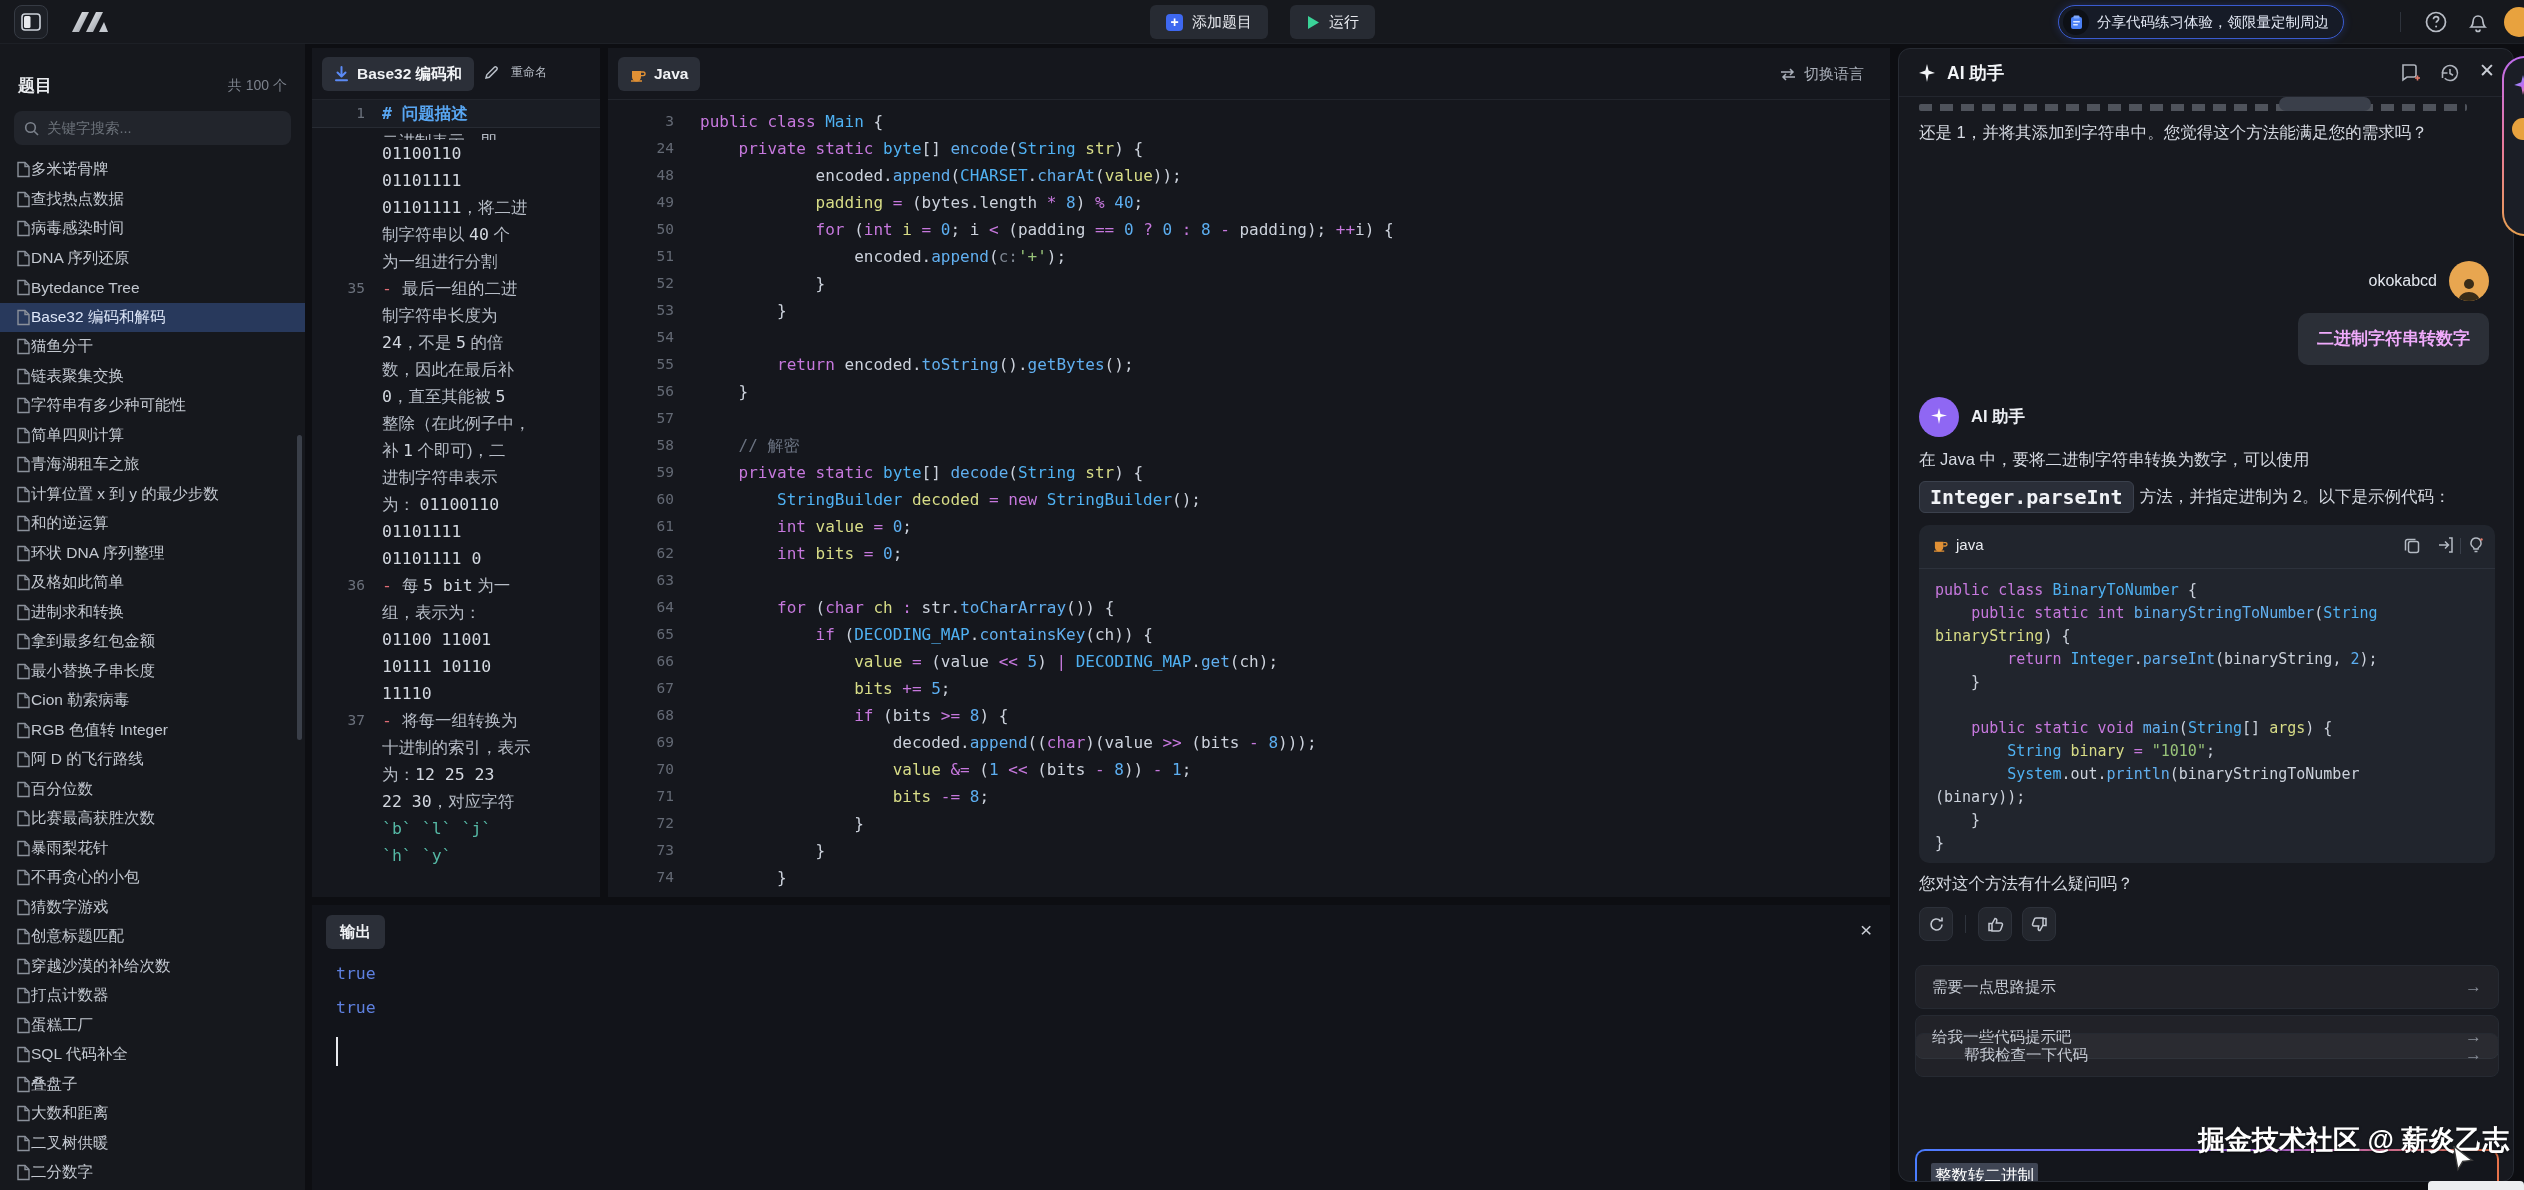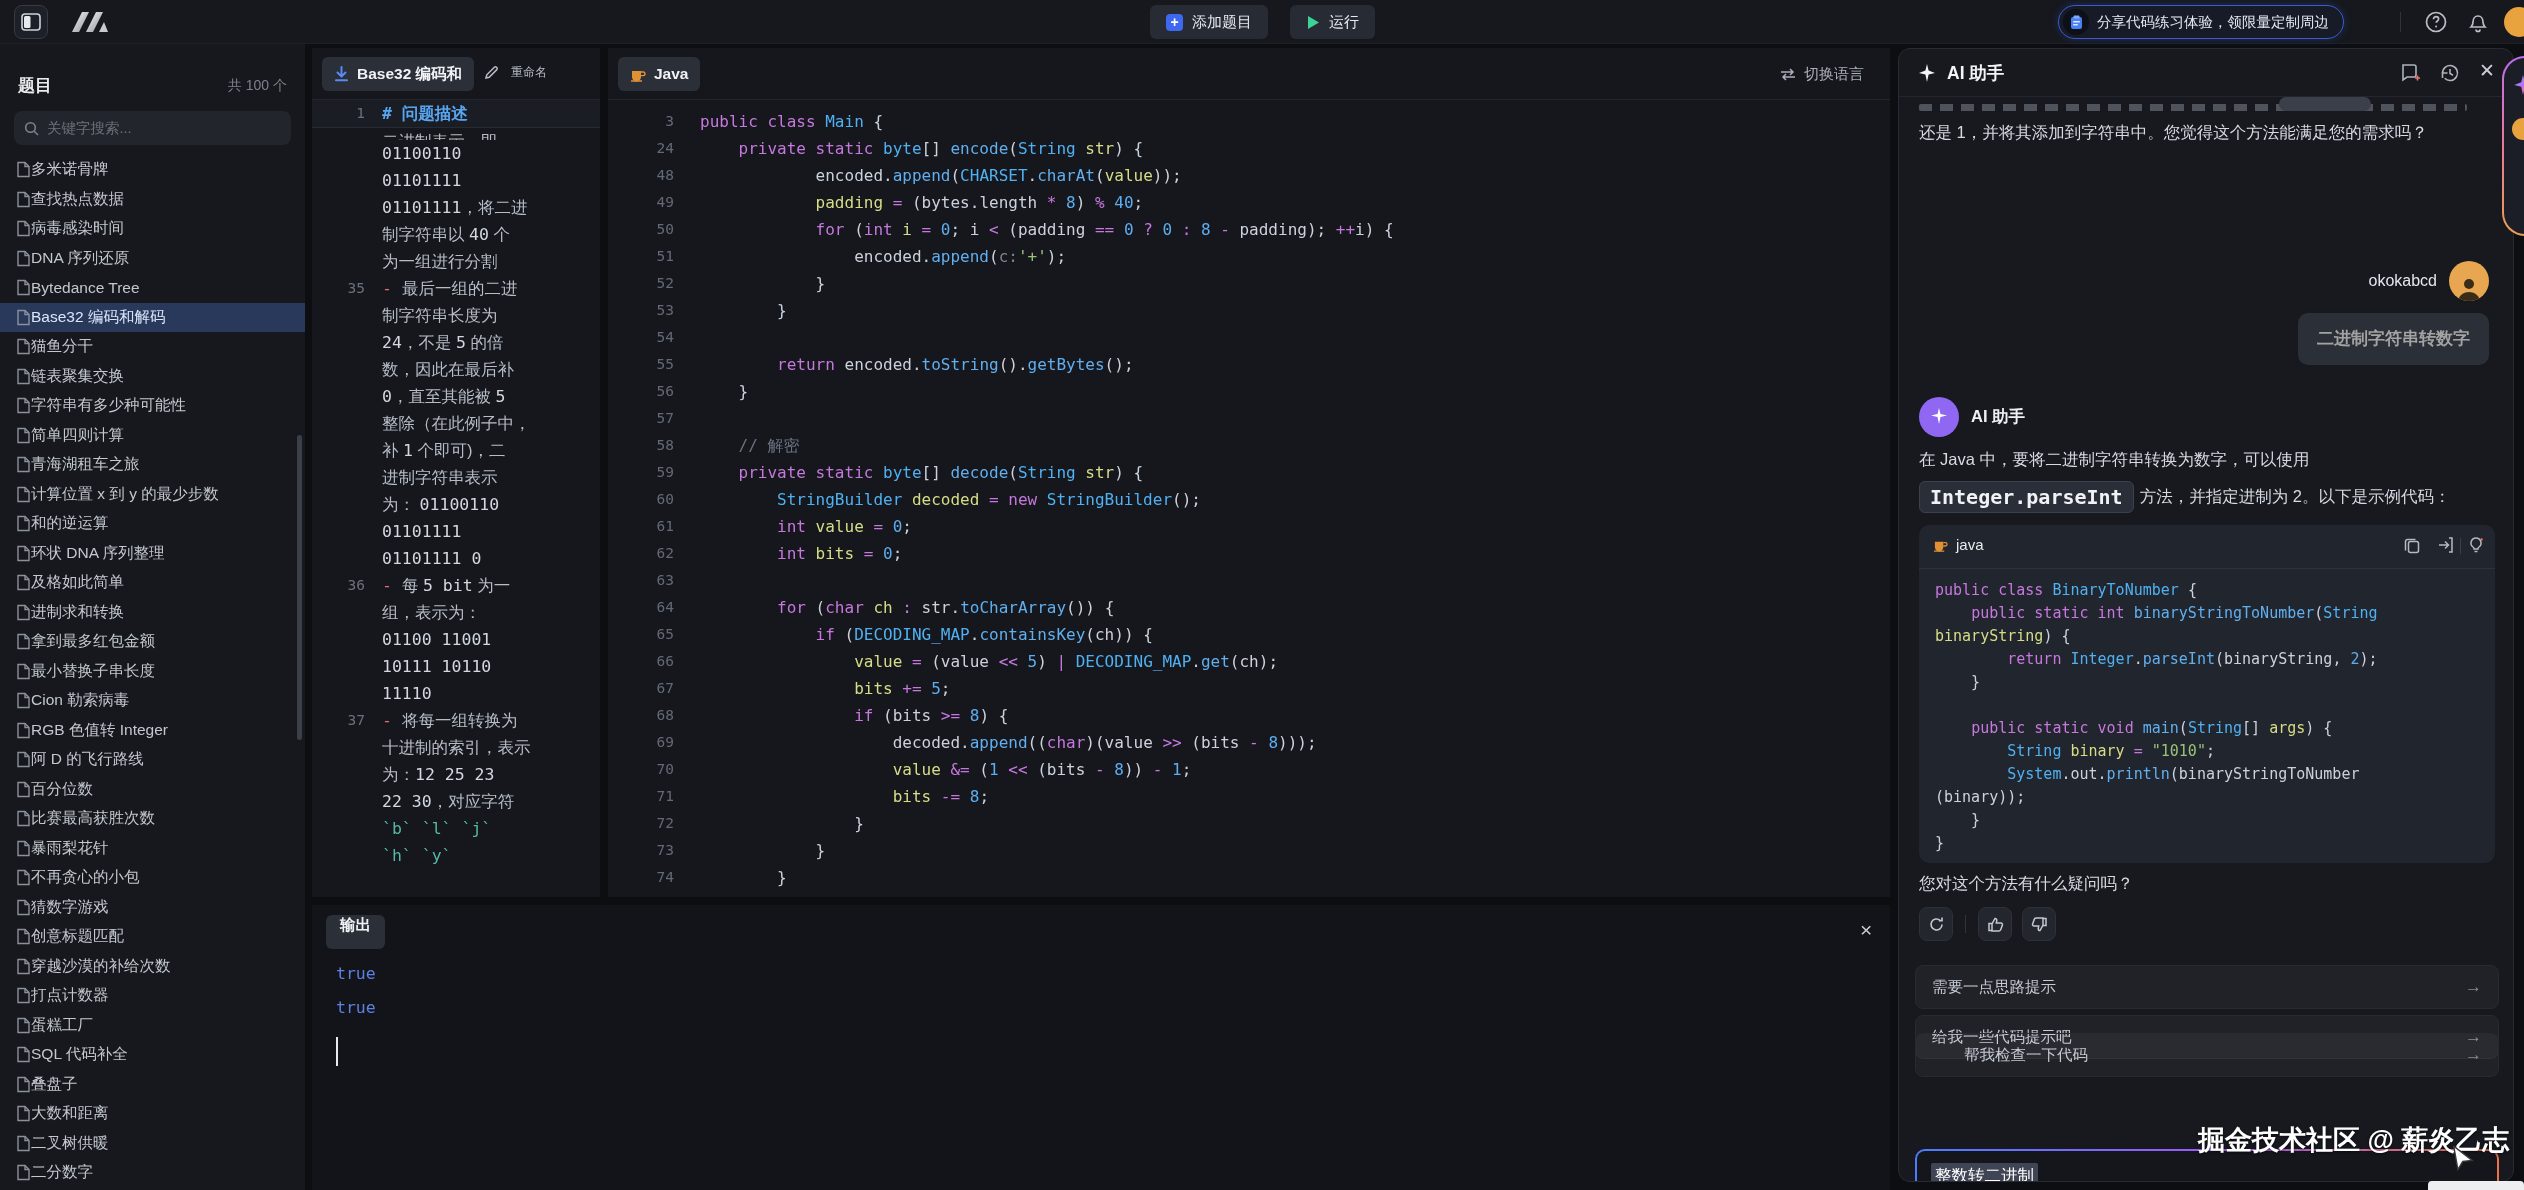--- a/index.html
+++ b/index.html
@@ -62,39 +62,39 @@
   #code-rows { position:absolute; left:0; top:60px; width:100%; }
   .crow { display:flex; height:27px; line-height:27px; font-family:"DejaVu Sans Mono",monospace; font-size:16px; white-space:pre; }
   .crow .gut { flex:0 0 92px; text-align:right; padding-right:26px; color:#646a75; font-size:14.5px; font-family:"DejaVu Sans Mono",monospace; }
   .tk-kw { color:#c678dd; } .tk-ty { color:#4fb1f2; } .tk-fn { color:#61afef; }
   .tk-nu { color:#5caef0; } .tk-st { color:#98c379; } .tk-cm { color:#6a7280; }
   .tk-op { color:#c678dd; } .tk-va { color:#d7dc87; } .tk-pl { color:#ccd2dc; }
   .tk-id { color:#ccd2dc; } .tk-hint { color:#7d8591; }
 
   
   #output-panel { left:312px; top:905px; width:1578px; height:285px; background:#12141a; }
-  #out-chip { position:absolute; left:14px; top:10px; height:34px; background:#2b2f38; border-radius:6px; color:#f0f2f5; font-size:15.5px; font-weight:bold; display:flex; align-items:flex-start; padding:0 14px; cursor:pointer; }
+  #out-chip { position:absolute; left:14px; top:10px; height:34px; background:#2b2f38; border-radius:6px; color:#f0f2f5; font-size:15.5px; font-weight:bold; display:flex; align-items:center; padding:0 14px; cursor:pointer; }
   #out-close { position:absolute; left:1548px; top:14px; color:#c9cdd5; font-size:21px; cursor:pointer; line-height:21px; }
   #out-lines { position:absolute; left:24px; top:52px; font-family:"DejaVu Sans Mono",monospace; font-size:16.5px; color:#5e80e0; line-height:34px; }
   #out-caret { position:absolute; left:24px; top:132px; width:2px; height:29px; background:#e8eaee; }
 
   
   #ai-panel { position:absolute; left:1898px; top:48px; width:616px; height:1134px; background:#17191f; border:1px solid #272b33; border-radius:12px; overflow:hidden; }
   #ai-head { height:48px; border-bottom:1px solid #23262e; position:relative; }
   #ai-title-row { position:absolute; left:18px; top:12px; display:flex; align-items:center; gap:10px; color:#f2f4f7; font-size:17.5px; font-weight:bold; }
   .ai-head-ic { position:absolute; top:13px; width:22px; height:22px; cursor:pointer; }
   #ai-compose { left:500px; } #ai-history { left:540px; }
   #ai-close { left:580px; top:10px; position:absolute; color:#c9cdd5; font-size:19px; cursor:pointer; }
   .ai-clipped { position:absolute; left:20px; top:55px; width:548px; height:7px; background:repeating-linear-gradient(90deg,#878d98 0 13px,transparent 13px 21px); opacity:.5; border-radius:2px; }
   .ai-clipped-chip { position:absolute; left:380px; top:48px; width:92px; height:14px; background:#3a3f4a; border-radius:7px; }
   #ai-msg1 { position:absolute; left:20px; top:68px; width:570px; color:#d6dae2; font-size:16.5px; line-height:30px; }
   #ai-user-row { position:absolute; right:24px; top:212px; display:flex; align-items:center; gap:12px; }
   #ai-user-name { color:#e3e7ee; font-size:16px; }
   #ai-user-avatar { width:40px; height:40px; border-radius:50%; background:#e8a650; display:flex; align-items:flex-end; justify-content:center; overflow:hidden; }
-  #ai-user-bubble { position:absolute; right:24px; top:264px; height:52px; line-height:52px; background:#2b2f37; border-radius:10px; padding:0 19px; color:#a3a3a3; font-size:17px; font-weight:bold; }
+  #ai-user-bubble { position:absolute; right:24px; top:264px; height:52px; line-height:52px; background:#2b2f37; border-radius:10px; padding:0 19px; color:#f0abfc; font-size:17px; font-weight:bold; }
   #ai-bot-row { position:absolute; left:20px; top:348px; display:flex; align-items:center; gap:12px; }
   #ai-bot-avatar { width:40px; height:40px; border-radius:50%; background:#8f67f3; display:flex; align-items:center; justify-content:center; }
   #ai-bot-name { color:#eef0f5; font-size:16.5px; font-weight:bold; }
   #ai-msg2-l1 { position:absolute; left:20px; top:400px; color:#d6dae2; font-size:16.5px; }
   #ai-msg2-l2 { position:absolute; left:20px; top:432px; display:flex; align-items:center; gap:6px; color:#d6dae2; font-size:16.5px; }
   .inline-code { background:#2a2e38; border:1px solid #3b414d; border-radius:6px; padding:3px 10px; font-family:"DejaVu Sans Mono",monospace; font-weight:bold; font-size:20px; color:#f0f2f6; }
   #ai-codeblock { position:absolute; left:20px; top:476px; width:576px; height:338px; background:#21252d; border-radius:10px; overflow:hidden; }
   #ai-code-head { height:44px; border-bottom:1px solid #2d323c; position:relative; }
   #ai-code-lang { position:absolute; left:14px; top:11px; display:flex; align-items:center; gap:8px; color:#e8eaef; font-size:15px; }
   .code-act { position:absolute; top:11px; width:20px; height:20px; cursor:pointer; }

